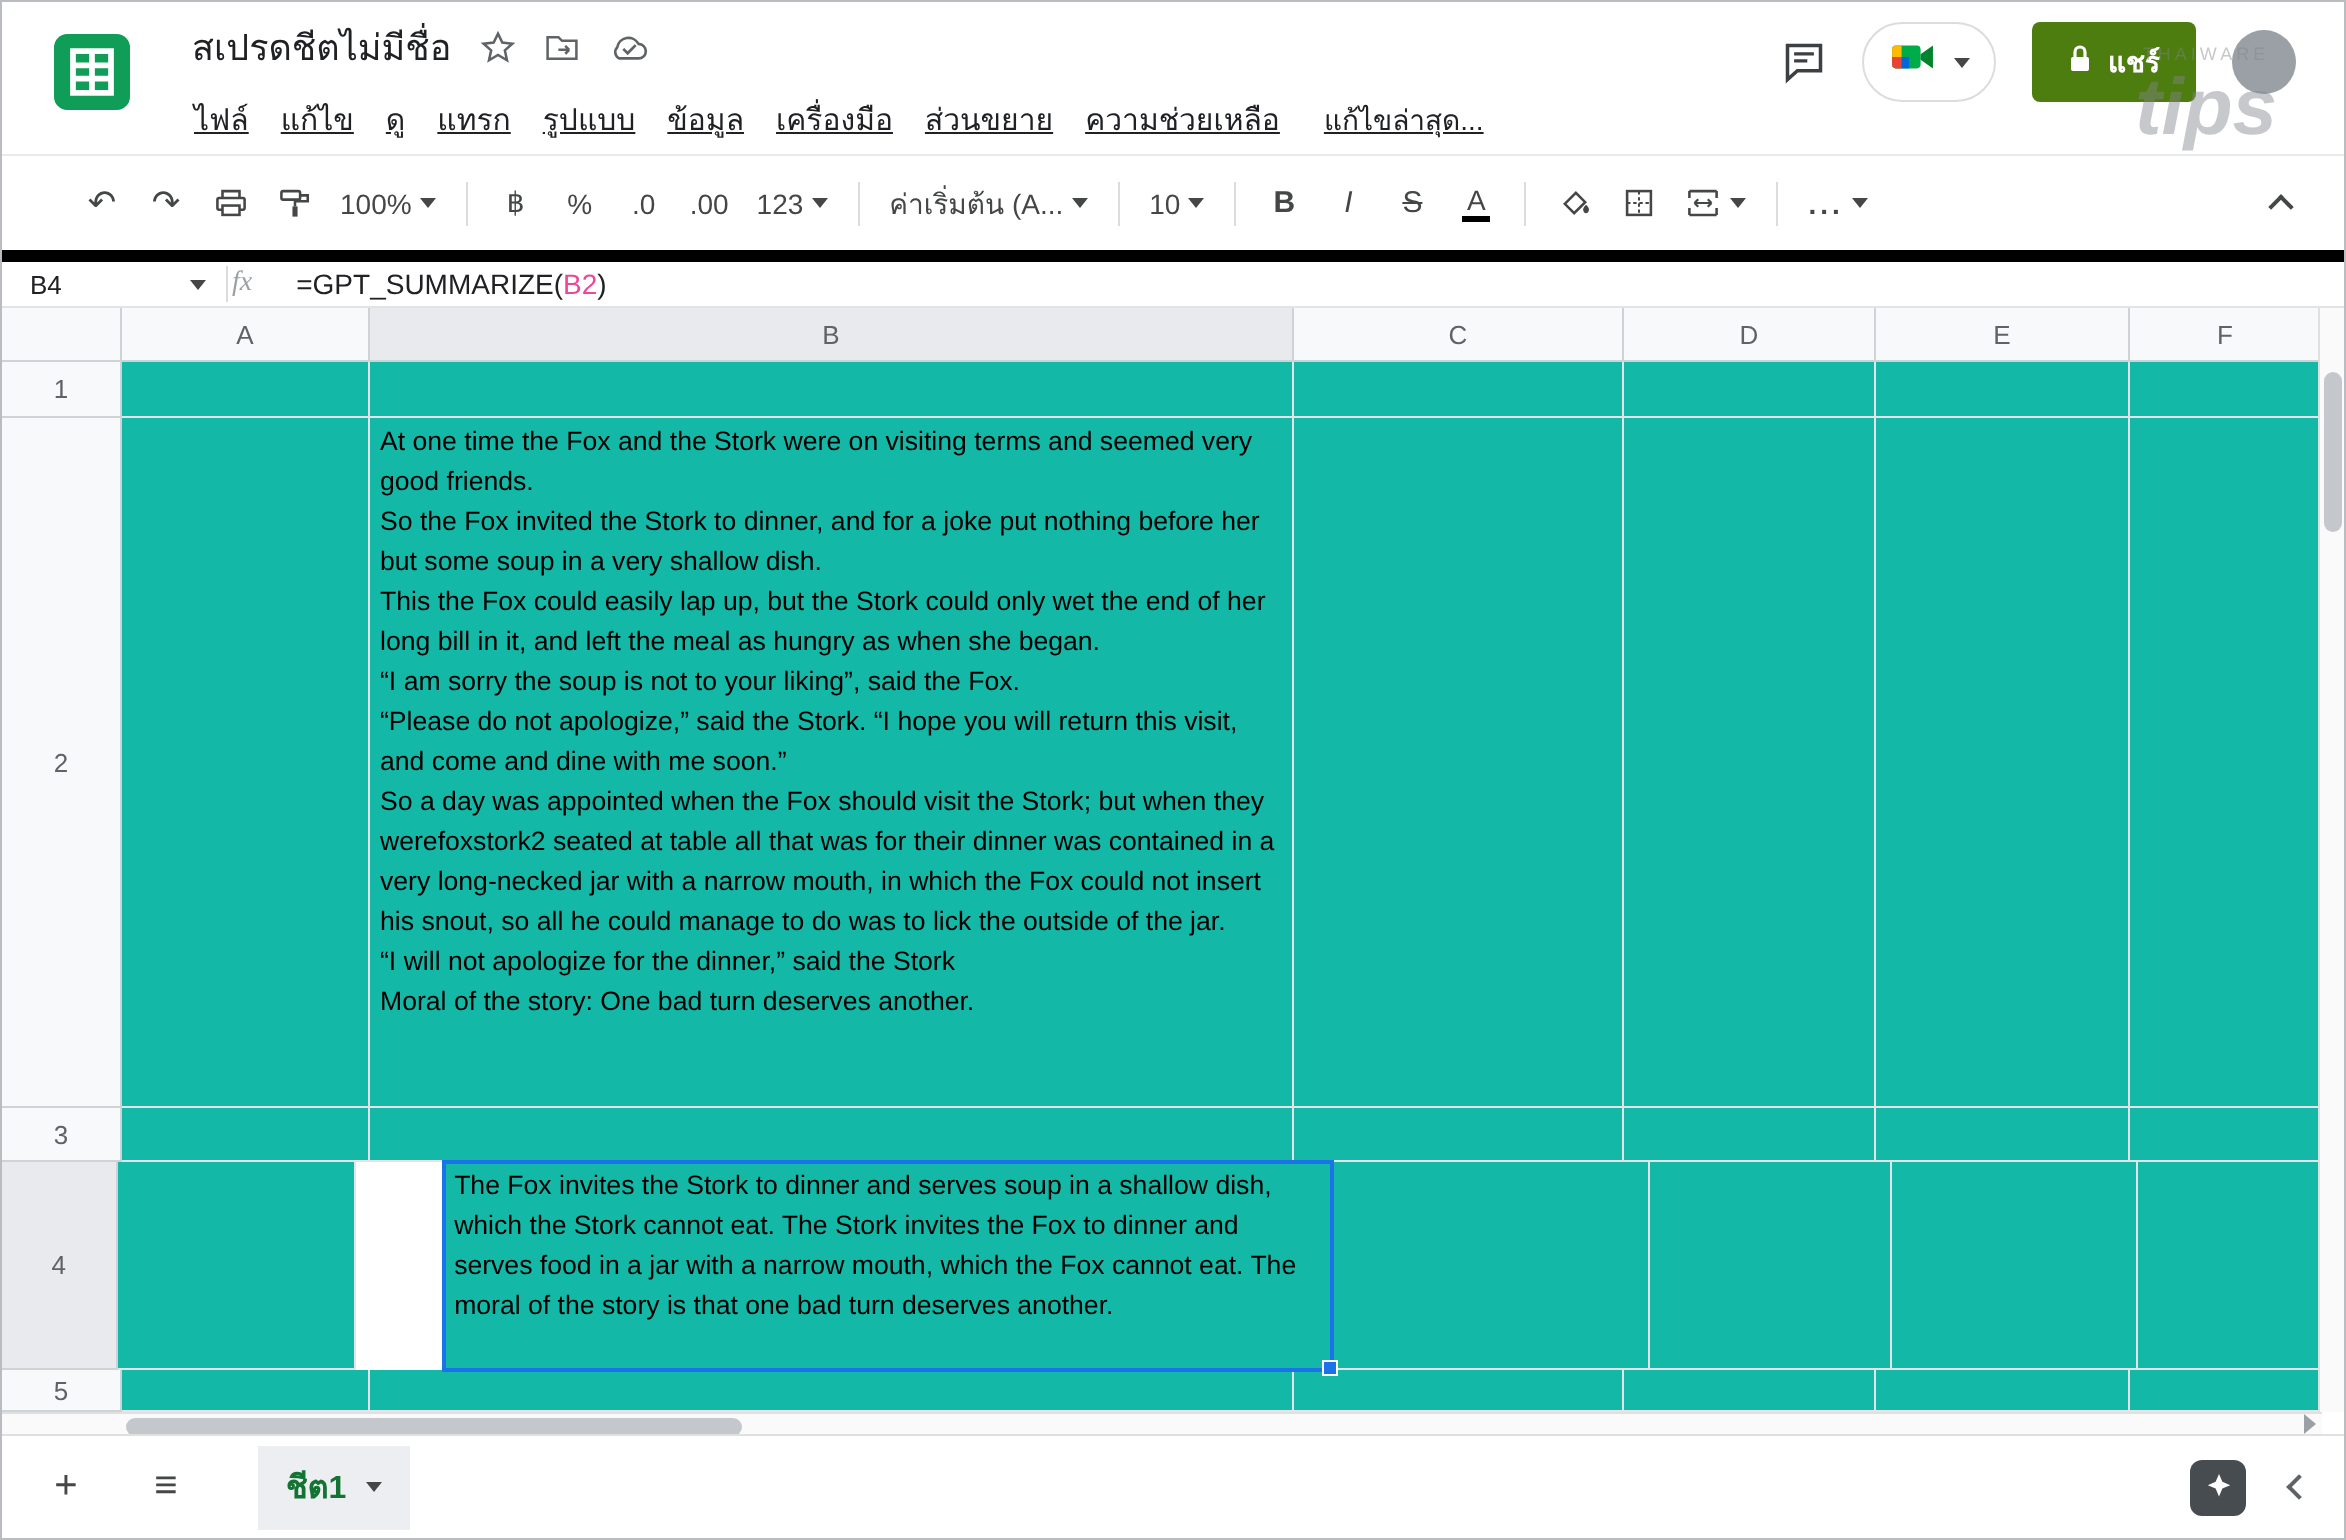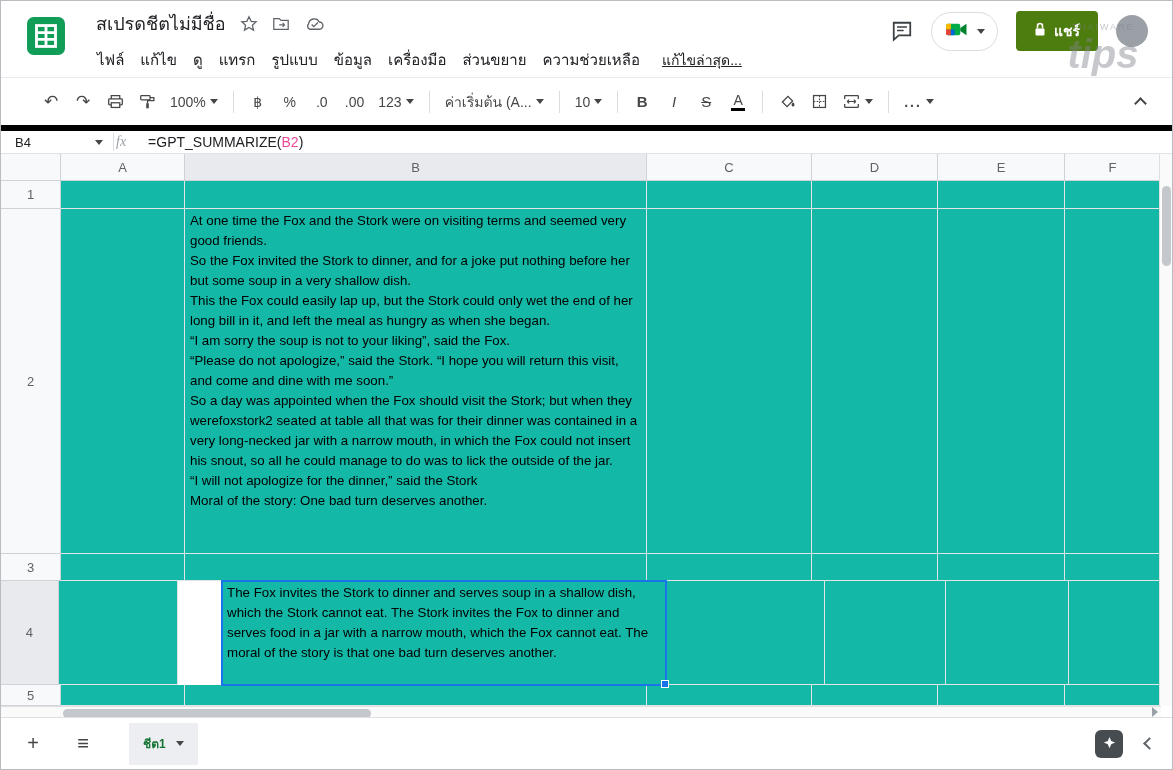--- a/index.html
+++ b/index.html
@@ -6,21 +6,21 @@
   body { font-family:"Liberation Sans","DejaVu Sans",sans-serif; background:#fff; }
   .screen { position:relative; width:1173px; height:770px; background:#fff; overflow:hidden; border:1px solid #b9bdc1; }
 
   
   .header { position:absolute; top:0; left:0; width:100%; height:76px; background:#fff; }
   .logo { position:absolute; left:26px; top:12px; width:40px; height:46px; display:flex; align-items:center; }
   .title-row { position:absolute; left:95px; top:8px; display:flex; align-items:center; gap:14px; }
   .doc-title { font-size:18px; color:#202124; }
   .title-icon { display:flex; align-items:center; color:#5f6368; }
   .menu-row { position:absolute; left:88px; top:42px; display:flex; align-items:center; }
-  .menu-item { font-size:15px; color:#202124; padding:5px 8px; border-radius:4px; cursor:pointer; }
+  .menu-item { font-size:15px; color:#202124; padding:5px 8px; border-radius:4px; cursor:pointer;text-decoration:underline; }
   .last-edit { font-size:14px; color:#202124; text-decoration:underline; margin-left:14px; cursor:pointer; }
   .header-right { position:absolute; right:24px; top:10px; display:flex; align-items:center; gap:18px; }
   .comment-btn { display:flex; align-items:center; cursor:pointer; }
   .meet-pill { display:flex; align-items:center; gap:8px; border:1px solid #dadce0; border-radius:20px; padding:7px 12px; cursor:pointer; background:#fff; }
   .share-btn { display:flex; align-items:center; gap:8px; background:#4d7c0f; color:#fff; font-size:14px; font-weight:bold; border:none; border-radius:4px; padding:9px 18px; cursor:pointer; }
   .avatar { width:32px; height:32px; border-radius:50%; background:#9aa0a6; cursor:pointer; }
   .caret { width:0; height:0; border-left:4px solid transparent; border-right:4px solid transparent; border-top:5px solid #444746; display:inline-block; }
   .watermark { position:absolute; right:4px; top:0; width:130px; text-align:center; pointer-events:none; z-index:60; color:rgba(128,134,139,.45); }
   .watermark .wm-brand { font-size:9px; letter-spacing:2px; font-weight:normal;margin-top:21px; }
   .watermark .wm-word { font-size:40px; font-weight:bold; font-style:italic; line-height:44px; }
@@ -65,21 +65,21 @@
   .vscroll { position:absolute; top:153px; right:0; width:13px; height:552px; background:#fafafa; border-left:1px solid #e0e0e0; }
   .vscroll .thumb { position:absolute; top:32px; left:2px; width:9px; height:80px; background:#c4c7cc; border-radius:5px; }
   .hscroll { position:absolute; top:705px; left:0; width:1160px; height:13px; background:#fafafa; border-top:1px solid #e0e0e0; }
   .hscroll .thumb { position:absolute; top:2px; left:62px; width:308px; height:9px; background:#c4c7cc; border-radius:5px; }
   .hscroll-arrow { position:absolute; top:706px; right:14px; width:0; height:0; border-top:5px solid transparent; border-bottom:5px solid transparent; border-left:6px solid #9aa0a6; }
 
   
   .sheet-bar { position:absolute; bottom:0; left:0; width:100%; height:52px; background:#fff; border-top:1px solid #e0e0e0; display:flex; align-items:center; }
   .sb-btn { width:36px; height:36px; display:flex; align-items:center; justify-content:center; font-size:20px; color:#444746; cursor:pointer; margin-left:14px; }
   .sheet-tab { margin-left:28px; height:42px; display:flex; align-items:center; gap:10px; background:#eceef1; padding:0 14px; cursor:pointer; }
-  .sheet-tab-label { font-size:12px; font-weight:bold; color:#137333; }
+  .sheet-tab-label { font-size:16px; font-weight:bold; color:#137333; }
   .sheet-bar-right { margin-left:auto; display:flex; align-items:center; gap:22px; margin-right:18px; }
   .panel-btn { width:28px; height:28px; background:#474c50; border-radius:6px; display:flex; align-items:center; justify-content:center; cursor:pointer; }
   .chev-left { width:9px; height:9px; border-left:2px solid #5f6368; border-bottom:2px solid #5f6368; transform:rotate(45deg); cursor:pointer; }
 </style>
 </head>
 <body>
 
 <div class="screen">
 
   <div class="header">

